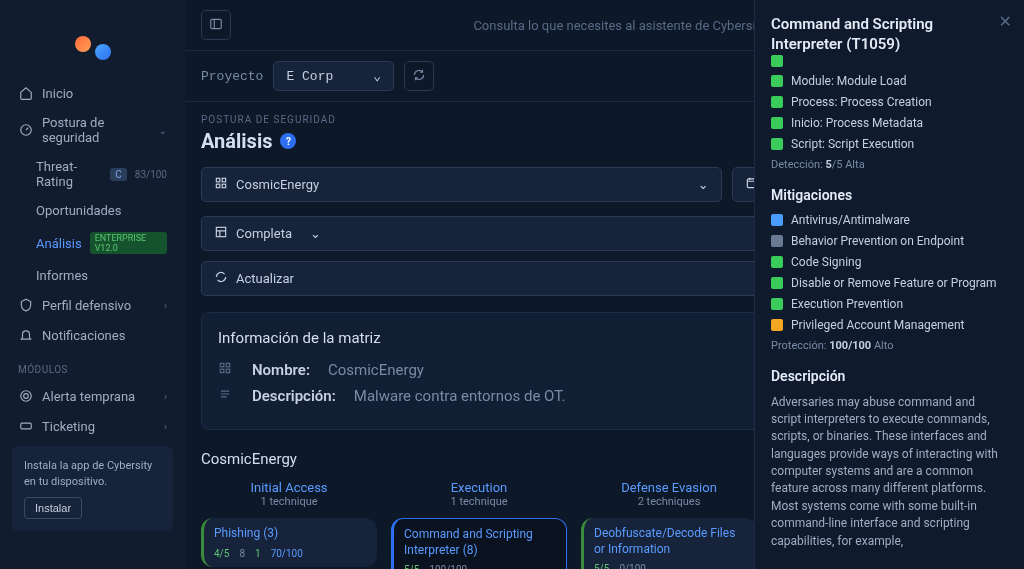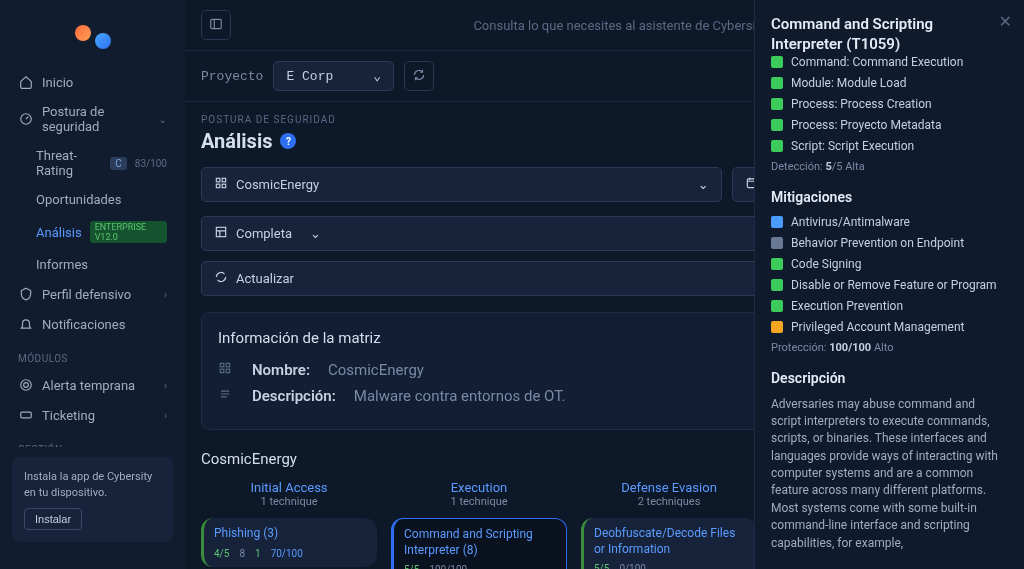--- a/index.html
+++ b/index.html
@@ -7,21 +7,21 @@
   width: 1024px; height: 569px;
   font-family: -apple-system, BlinkMacSystemFont, "Segoe UI", Roboto, sans-serif;
   background: #0d1829; color: #a0adc0;
   overflow: hidden; position: relative;
   font-size: 13px;
 }
 .layout { display: flex; height: 569px; }
 .sidebar {
   width: 185px; background: #111c2e;
   display: flex; flex-direction: column;
-  padding: 17px 0;
+  padding: 28px 0;
 }
 .logo { display: flex; justify-content: center; padding: 8px 0 18px; }
 .logo-mark { width: 36px; height: 24px; position: relative; }
 .logo-mark::before, .logo-mark::after { content: ""; position: absolute; border-radius: 50%; }
 .logo-mark::before { width: 16px; height: 16px; background: linear-gradient(135deg,#ff6a3d,#ff9f55); top: 0; left: 0; }
 .logo-mark::after { width: 16px; height: 16px; background: linear-gradient(135deg,#4aa8ff,#2d6ff0); bottom: 0; right: 0; }
 
 .nav { flex: 1; overflow-y: auto; padding: 0 12px; }
 .nav-section-label { font-size: 10px; color: #5a6a85; letter-spacing: 0.5px; margin: 14px 6px 6px; }
 .nav-item { display: flex; align-items: center; gap: 8px; padding: 7px 6px; border-radius: 5px; cursor: pointer; color: #a0adc0; font-size: 13px; }
@@ -348,33 +348,32 @@
 
 <aside class="drawer">
   <span class="drawer-close">
     <span>✕</span>
   </span>
   <div class="drawer-title">Command and Scripting Interpreter (T1059)</div>
 
   <div id="origins-list">
       <div class="drawer-item">
         <span class="sq sq-g"></span>
-        <span>Command: Command Execution</span>
       </div>
       <div class="drawer-item">
         <span class="sq sq-g"></span>
         <span>Module: Module Load</span>
       </div>
       <div class="drawer-item">
         <span class="sq sq-g"></span>
         <span>Process: Process Creation</span>
       </div>
       <div class="drawer-item">
         <span class="sq sq-g"></span>
-        <span>Process: Proyecto Metadata</span>
+        <span>Inicio: Process Metadata</span>
       </div>
       <div class="drawer-item">
         <span class="sq sq-g"></span>
         <span>Script: Script Execution</span>
       </div>
     </div>
   <div class="drawer-meta">
     <span>Detección:</span>
     <b>5</b><span>/5 Alta</span>
   </div>

